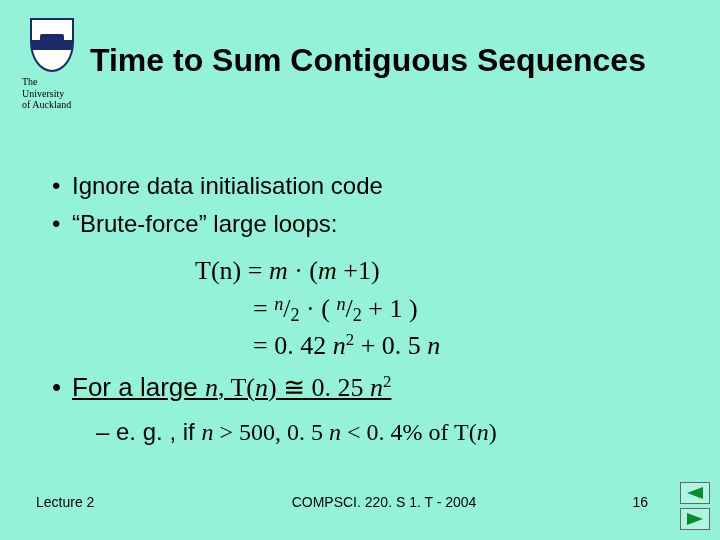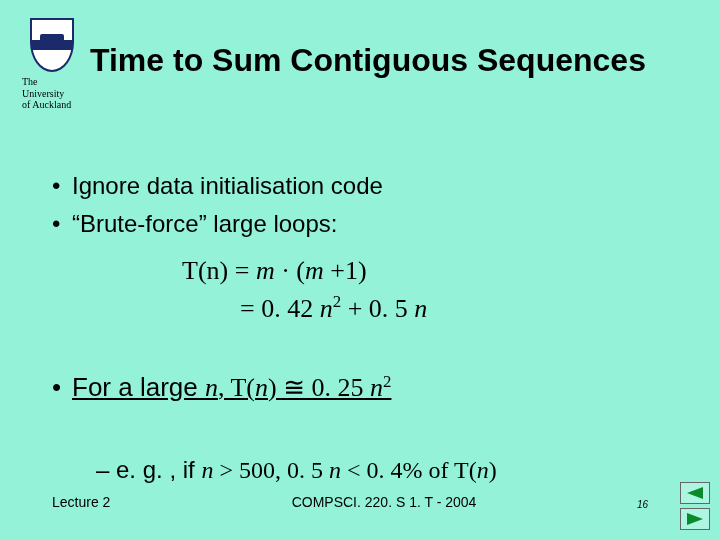--- a/index.html
+++ b/index.html
@@ -55,21 +55,21 @@
     left: 52px;
     top: 170px;
     right: 40px;
     font-size: 24px;
     line-height: 1.35;
   }
   .bullets li { list-style: none; margin-bottom: 6px; }
   .dot { display: inline-block; width: 20px; }
   .math {
     position: absolute;
-    left: 182px;
+    left: 195px;
     top: 252px;
     font-family: 'Times New Roman', Times, serif;
     font-size: 26px;
     line-height: 1.45;
   }
   .math .line2, .math .line3 { padding-left: 58px; }
   .frac-n { font-style: italic; font-size: 0.7em; position: relative; top: -0.35em; }
   .frac-d { font-size: 0.7em; position: relative; top: 0.25em; }
   .sup { font-size: 0.65em; position: relative; top: -0.55em; }
   .it { font-style: italic; }
@@ -79,43 +79,41 @@
     top: 372px;
     font-size: 26px;
     text-decoration: underline;
   }
   .bullet3 .serif { font-family: 'Times New Roman', Times, serif; }
   .sub-bullet {
     position: absolute;
     left: 96px;
     top: 418px;
     font-size: 24px;
-    margin-top: 38px;
   }
   .sub-bullet .serif { font-family: 'Times New Roman', Times, serif; }
   .footer-left {
     position: absolute;
-    left: 52px;
+    left: 36px;
     bottom: 30px;
     font-size: 14px;
   }
   .footer-center {
     position: absolute;
     left: 0; right: 0;
     bottom: 30px;
     text-align: center;
     font-size: 14px;
     margin-left: 48px;
   }
   .footer-right {
     position: absolute;
     right: 72px;
     bottom: 30px;
-    font-size: 10px;
-    font-style: italic;
+    font-size: 14px;
   }
   .nav-arrows {
     position: absolute;
     right: 10px;
     bottom: 10px;
     display: flex;
     flex-direction: column;
     gap: 4px;
   }
   .arrow-btn {
@@ -146,20 +144,23 @@
 
 <ul class="bullets">
   <li><span class="dot">•</span><span>Ignore data initialisation code</span></li>
   <li><span class="dot">•</span><span>“Brute-force” large loops:</span></li>
 </ul>
 
 <div class="math">
   <div class="line1">
     <span>T(n)</span><span> = </span><span class="it">m</span><span> · (</span><span class="it">m</span><span> +1)</span>
   </div>
+  <div class="line2">
+    <span> = </span><span class="frac-n">n</span><span>/</span><span class="frac-d">2</span><span> · ( </span><span class="frac-n">n</span><span>/</span><span class="frac-d">2</span><span> + 1  )</span>
+  </div>
   <div class="line3">
     <span> = </span><span>0. 42 </span><span class="it">n</span><span class="sup">2</span><span> + 0. 5 </span><span class="it">n</span>
   </div>
 </div>
 
 <div class="bullet3">
   <span class="dot">•&nbsp;&nbsp;</span><span>For a large </span><span class="serif it">n</span><span class="serif">, T(</span><span class="serif it">n</span><span class="serif">) ≅ 0. 25 </span><span class="serif it">n</span><span class="serif sup">2</span>
 </div>
 
 <div class="sub-bullet">

